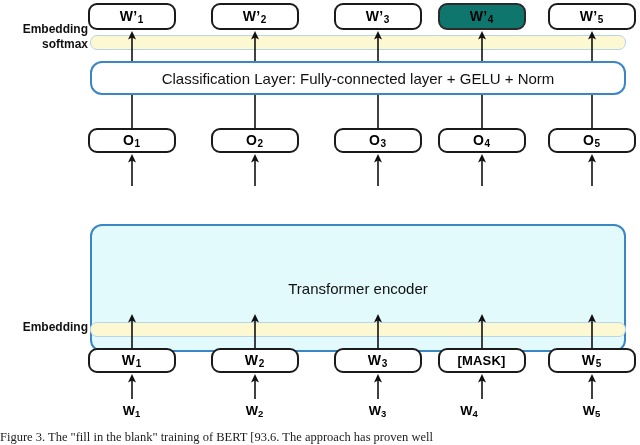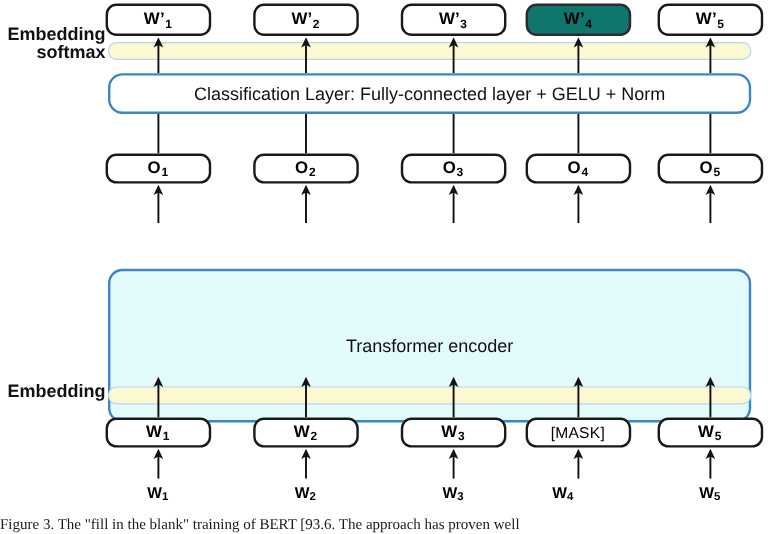--- a/index.html
+++ b/index.html
@@ -34,21 +34,21 @@
     font-weight: bold;
     color: #000000;
     letter-spacing: 0.2px;
     white-space: nowrap;
   }
   .node.masked {
     background: #0f766e;
     border-color: #2b2b2b;
   }
   .node.plain-label {
-    font-weight: normal;
+    font-weight: bold;
     font-size: 13px;
   }
   .node .sub {
     font-size: 10px;
     font-weight: bold;
     vertical-align: -0.22em;
     margin-left: 0.5px;
     letter-spacing: 0;
   }
   .node .prime {
@@ -92,21 +92,21 @@
   
   .arrow, .connector {
     position: absolute;
   }
   .arrow svg, .connector svg { display: block; }
 
   
   .side-label {
     position: absolute;
     text-align: right;
-    font-size: 15px;
+    font-size: 12px;
     font-weight: bold;
     color: #111111;
     line-height: 14.5px;
     white-space: nowrap;
   }
 
   
   .token-label {
     position: absolute;
     font-size: 13px;

